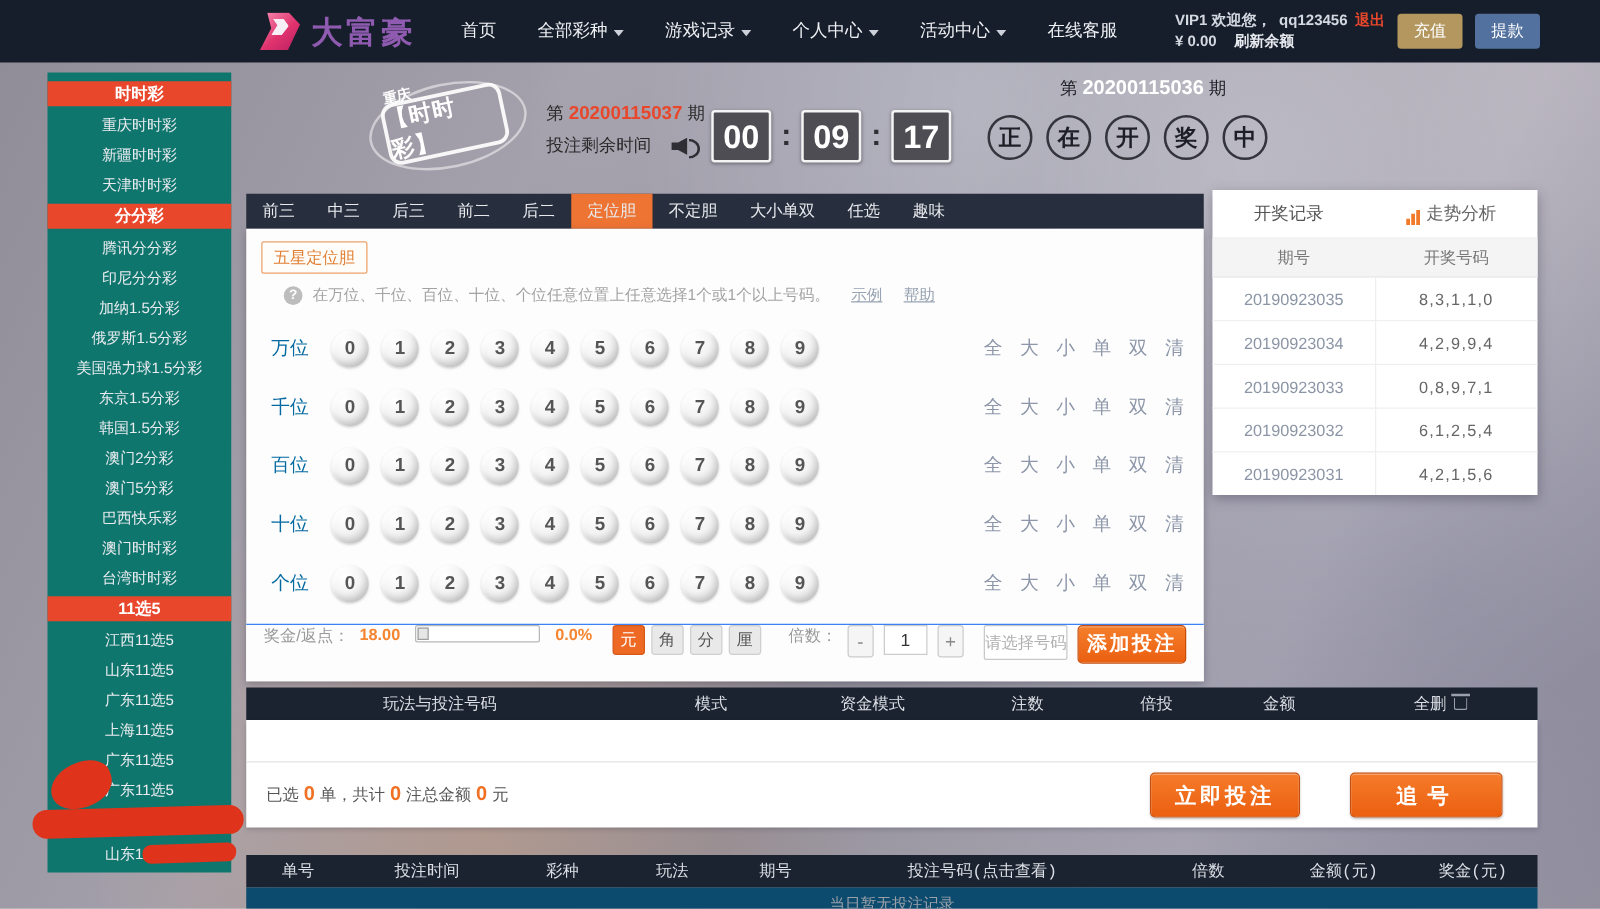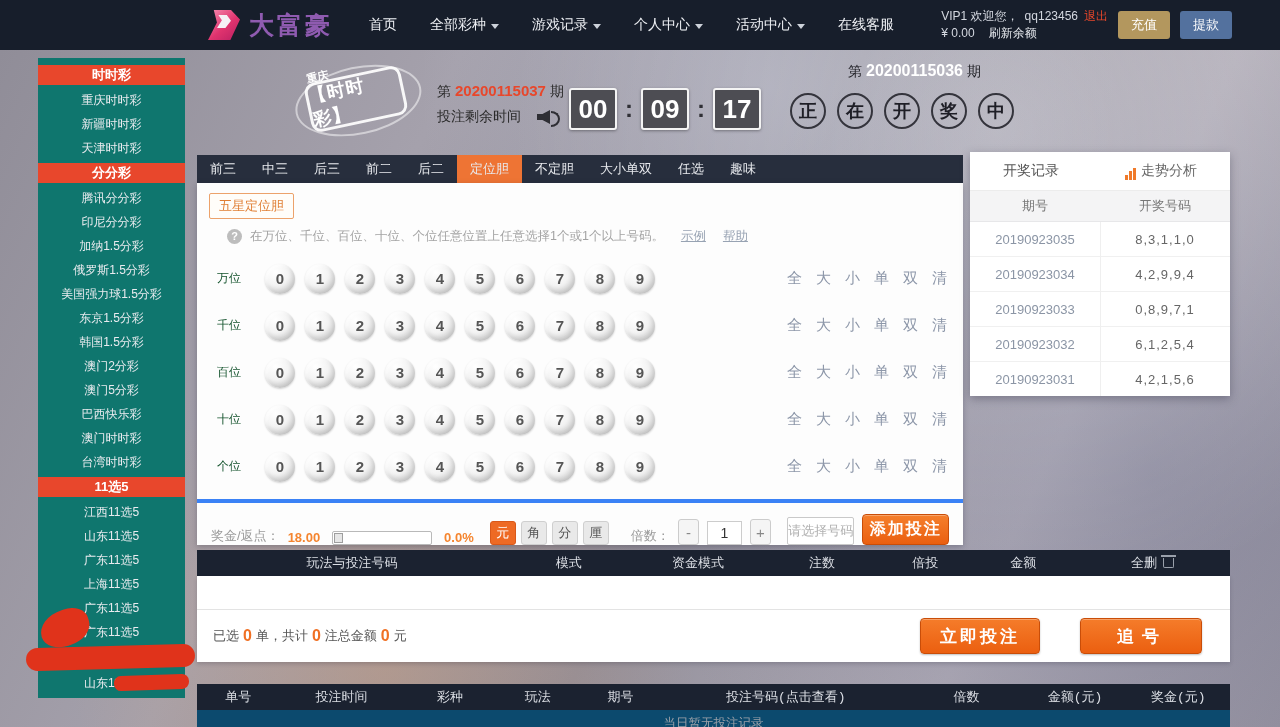--- a/index.html
+++ b/index.html
@@ -16,21 +16,21 @@
   
   .navbar{position:absolute;left:0;top:0;width:1280px;height:50px;background:#171e2b;display:flex;align-items:center;z-index:9;}
   .logo{display:flex;align-items:center;margin-left:208px;cursor:pointer;}
   .logo-icon{width:32px;height:30px;display:inline-block;background:linear-gradient(140deg,#f78fb3 0%,#e0336e 55%,#b81f62 100%);clip-path:polygon(18% 0,72% 0,100% 32%,70% 100%,0 100%,28% 42%);position:relative;}
   .logo-icon::after{content:"";position:absolute;left:9px;top:5px;width:14px;height:13px;background:#f6f0f6;clip-path:polygon(10% 0,70% 0,100% 45%,60% 100%,0 100%,35% 40%);}
   .logo-text{color:#8f5bb0;font-size:25px;font-weight:bold;letter-spacing:3px;margin-left:9px;}
   .menu{display:flex;gap:33px;margin-left:36px;}
   .menu-item{display:flex;align-items:center;gap:5px;color:#eef0f4;font-size:14px;cursor:pointer;text-decoration:none;}
   .caret{width:0;height:0;border-left:4px solid transparent;border-right:4px solid transparent;border-top:5px solid #cdd2da;display:inline-block;margin-top:2px;}
   .user-block{margin-left:auto;font-size:12px;color:#d4d8e0;line-height:17px;text-align:left;}
-  .user-line{display:flex;gap:6px;align-items:flex-end;}
+  .user-line{display:flex;gap:6px;align-items:flex-end;font-weight:bold;}
   .logout{color:#e8472b;cursor:pointer;}
   .refresh{color:#e6e9ee;cursor:pointer;margin-left:8px;}
   .nav-btn{margin-left:10px;border:none;border-radius:3px;color:#fff;font-size:13px;padding:5px 13px;cursor:pointer;}
   .btn-recharge{background:#b3975e;}
   .btn-withdraw{background:#53719e;margin-right:48px;}
   
   .sidebar{position:absolute;left:38px;top:58px;width:147px;height:640px;background:#0f766e;padding-top:4px;box-sizing:border-box;z-index:3;}
   .side-header{height:20px;line-height:20px;margin:3px 0;background:#e8472c;color:#fff;font-size:13px;font-weight:bold;text-align:center;}
   .side-item{height:24px;line-height:24px;color:#e9ebef;font-size:12px;text-align:center;cursor:pointer;position:relative;}
   .scribble-band{height:23px;margin:2px -10px 2px -12px;background:#e0331b;border-radius:12px;transform:rotate(-1.5deg);}
@@ -61,26 +61,26 @@
   .tab{padding:0 13px;line-height:28px;font-size:13px;color:#e8eaee;cursor:pointer;white-space:nowrap;}
   .tab.active{background:#ee7434;}
   
   .panel{position:absolute;left:197px;top:183px;width:766px;height:362px;background:#fdfdfd;box-shadow:0 2px 6px rgba(30,30,50,.28);z-index:2;}
   .mode-btn{display:inline-block;margin:10px 0 0 12px;padding:3px 9px;border:1px solid #eca26b;color:#e07f35;font-size:13px;border-radius:2px;background:#fffdf9;cursor:pointer;}
   .help-row{margin:9px 0 0 30px;display:flex;align-items:center;gap:8px;font-size:12.5px;color:#a3a3a3;}
   .help-icon{width:15px;height:15px;border-radius:50%;background:#bdbdbd;color:#fff;font-size:11px;font-weight:bold;text-align:center;line-height:15px;display:inline-block;}
   .help-link{color:#98a3b3;text-decoration:underline;margin-left:9px;cursor:pointer;}
   .play-rows{padding:10px 16px 0 20px;}
   .play-row{display:flex;align-items:center;height:47px;}
-  .row-label{width:48px;font-size:12px;color:#14532d;}
+  .row-label{width:48px;font-size:15px;color:#0369a1;}
   .balls{display:flex;gap:10px;}
   .balls span{width:30px;height:30px;border-radius:50%;background:radial-gradient(circle at 35% 28%,#ffffff 0%,#f3f3f3 45%,#dddddd 78%,#cfcfcf 100%);box-shadow:inset -2px -3px 5px rgba(0,0,0,.13),inset 2px 2px 3px rgba(255,255,255,.9),0 1px 2px rgba(0,0,0,.18);color:#555;font-weight:bold;font-size:15px;display:flex;align-items:center;justify-content:center;cursor:pointer;}
   .quicks{margin-left:auto;display:flex;gap:14px;font-size:15px;color:#8d97a9;}
   .quicks span{cursor:pointer;}
-  .controls{position:absolute;left:0;right:0;bottom:0;height:46px;display:flex;align-items:flex-end;padding:0 14px;gap:8px;border-top:4px solid #3b82f6;background:#fdfdfd;box-sizing:border-box;}
+  .controls{position:absolute;left:0;right:0;bottom:0;height:46px;display:flex;align-items:flex-start;padding:0 14px;gap:8px;border-top:1px solid #3b82f6;background:#fdfdfd;box-sizing:border-box;}
   .ctl-label{font-size:13px;color:#9a9a9a;white-space:nowrap;}
   .ctl-orange{color:#f5852f;font-weight:bold;font-size:13px;}
   .slider{width:132px;height:12px;background:#fff;border:1px solid #b9b9b9;border-radius:2px;position:relative;margin:0 4px;cursor:pointer;}
   .slider-thumb{position:absolute;left:1px;top:1px;width:7px;height:8px;background:#e6e6e6;border:1px solid #9e9e9e;}
   .units{display:flex;gap:5px;margin-left:8px;}
   .unit{width:24px;height:22px;border:1px solid #cfcfcf;background:#e9e9e9;color:#555;font-size:13px;border-radius:3px;display:flex;align-items:center;justify-content:center;cursor:pointer;}
   .unit.active{background:#ee6a24;border-color:#d8581a;color:#fff;}
   .mult-label{margin-left:14px;}
   .step-btn{width:26px;height:24px;background:#f5f5f5;border:1px solid #ccc;border-radius:3px;color:#888;font-size:15px;display:flex;align-items:center;justify-content:center;cursor:pointer;}
   .step-val{width:44px;height:22px;background:#fff;border:1px solid #ccc;color:#333;font-size:14px;display:flex;align-items:center;justify-content:center;}

